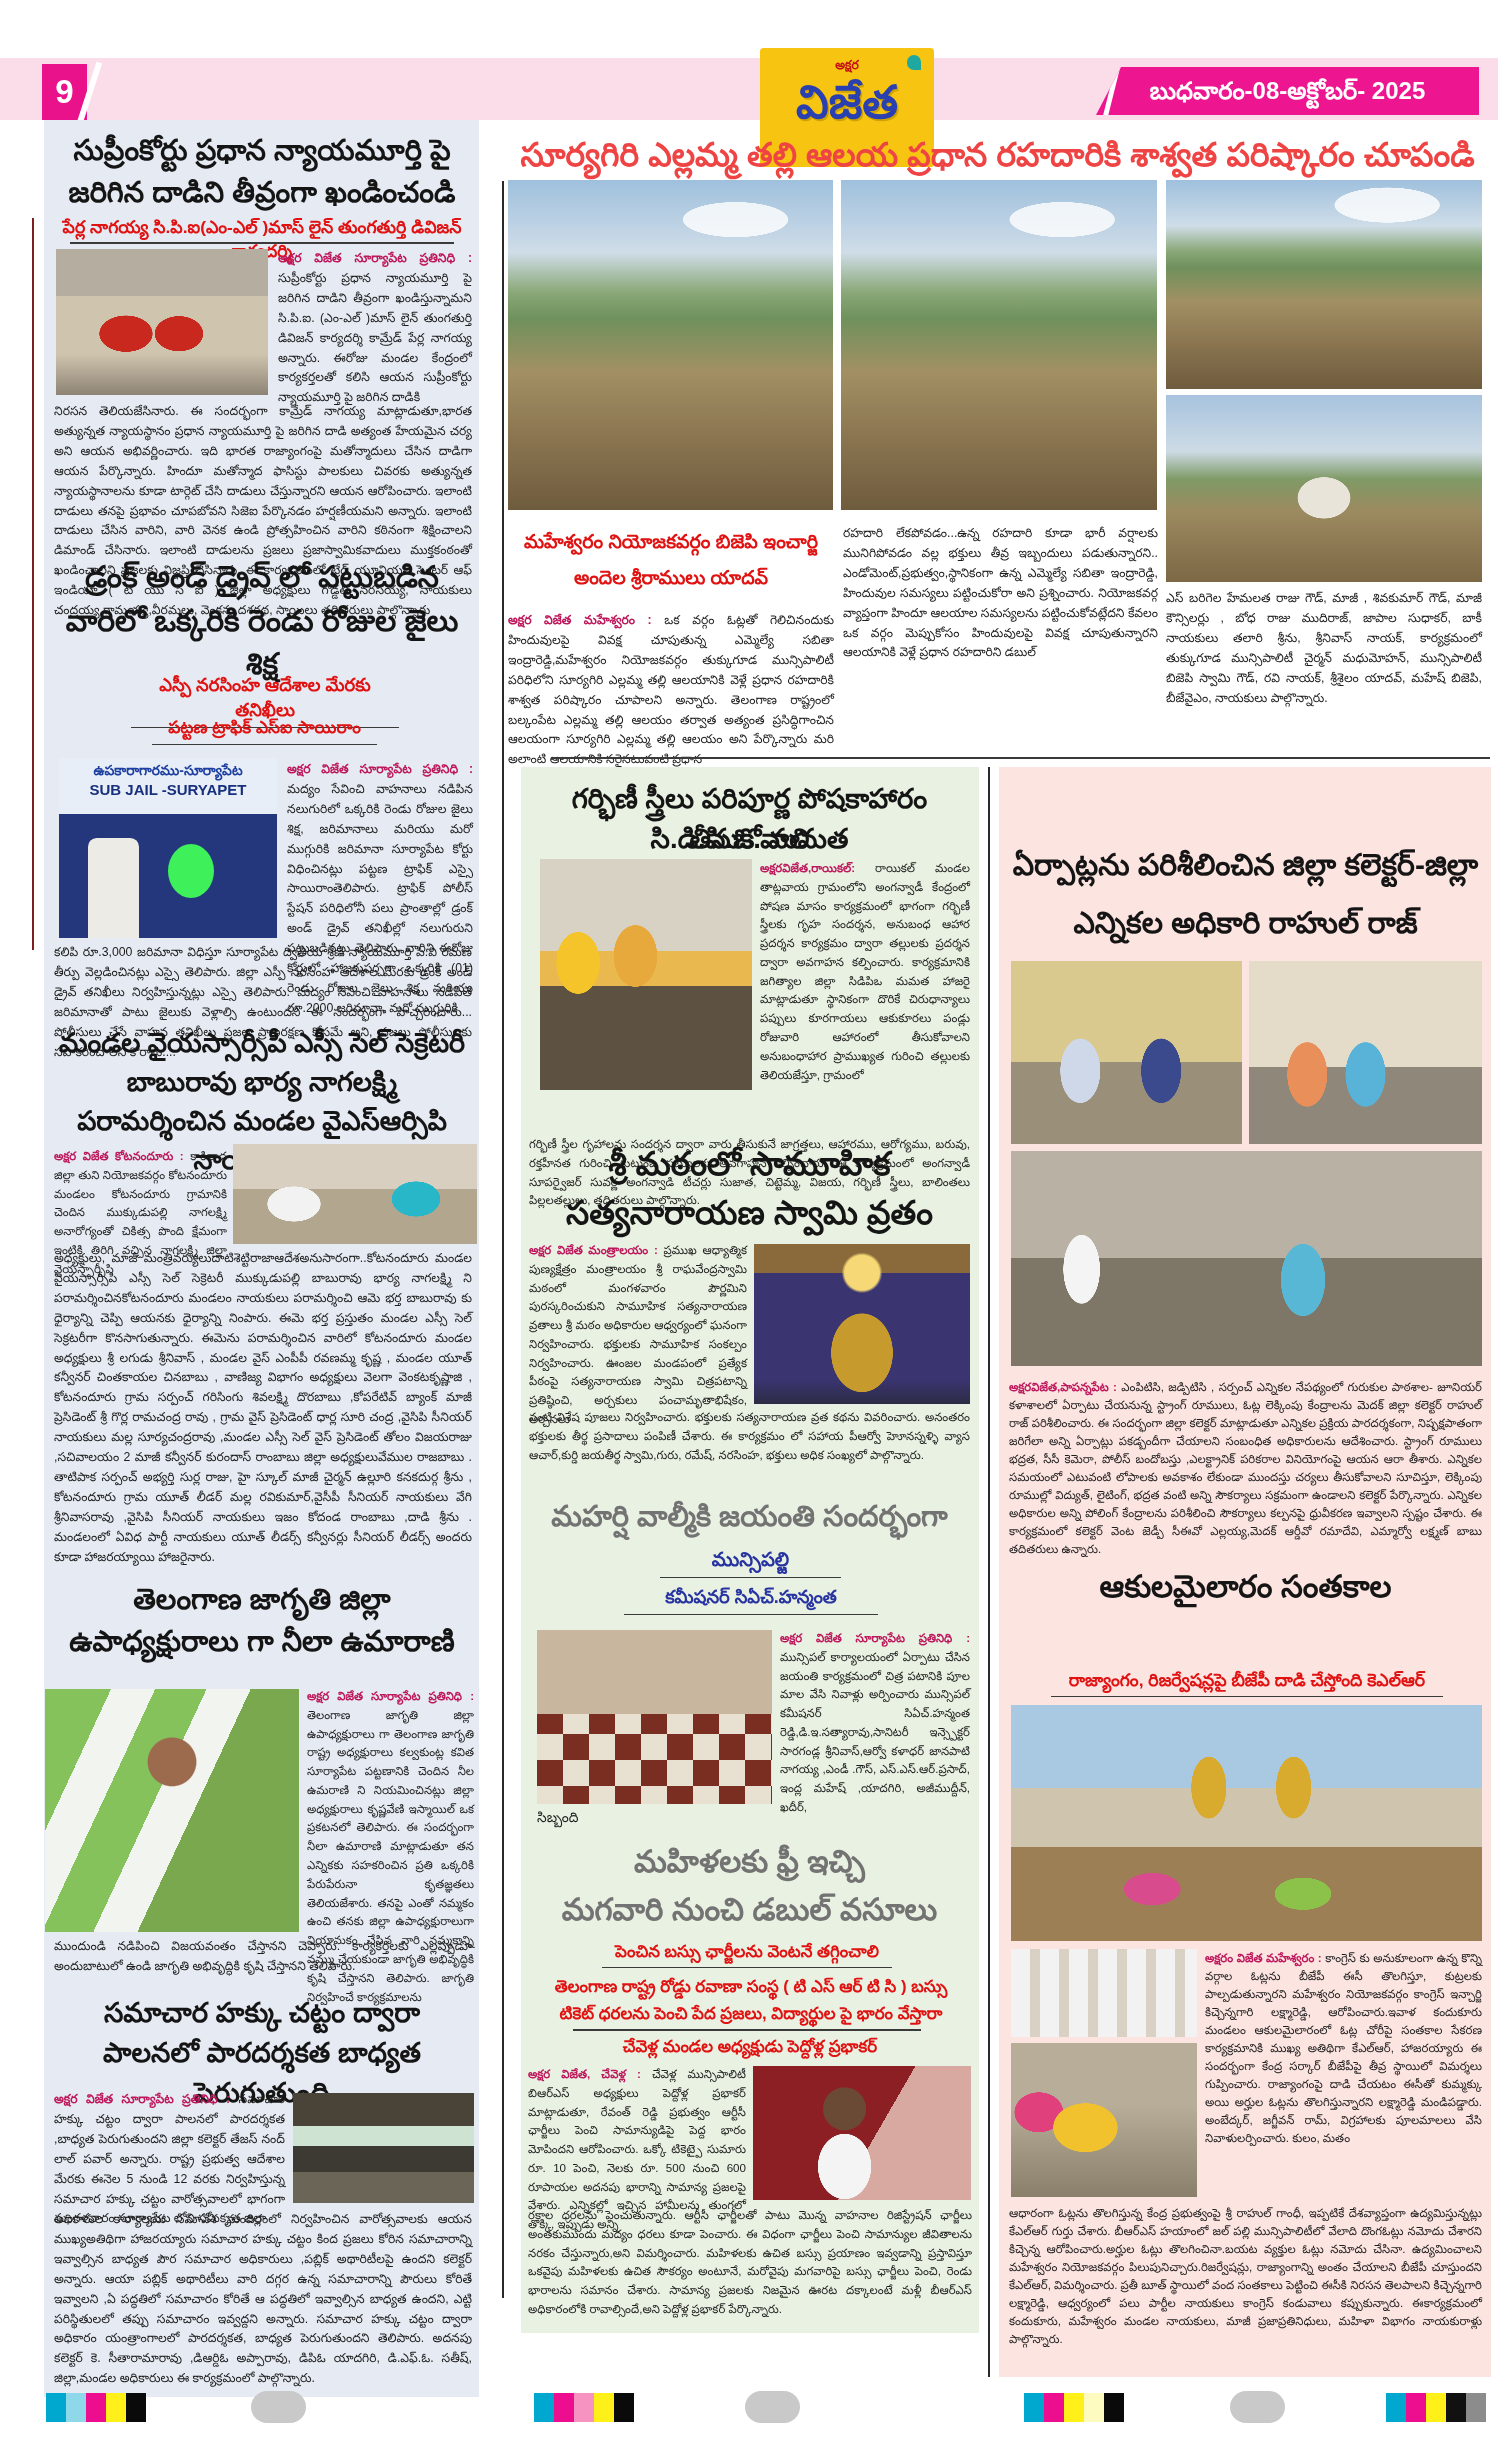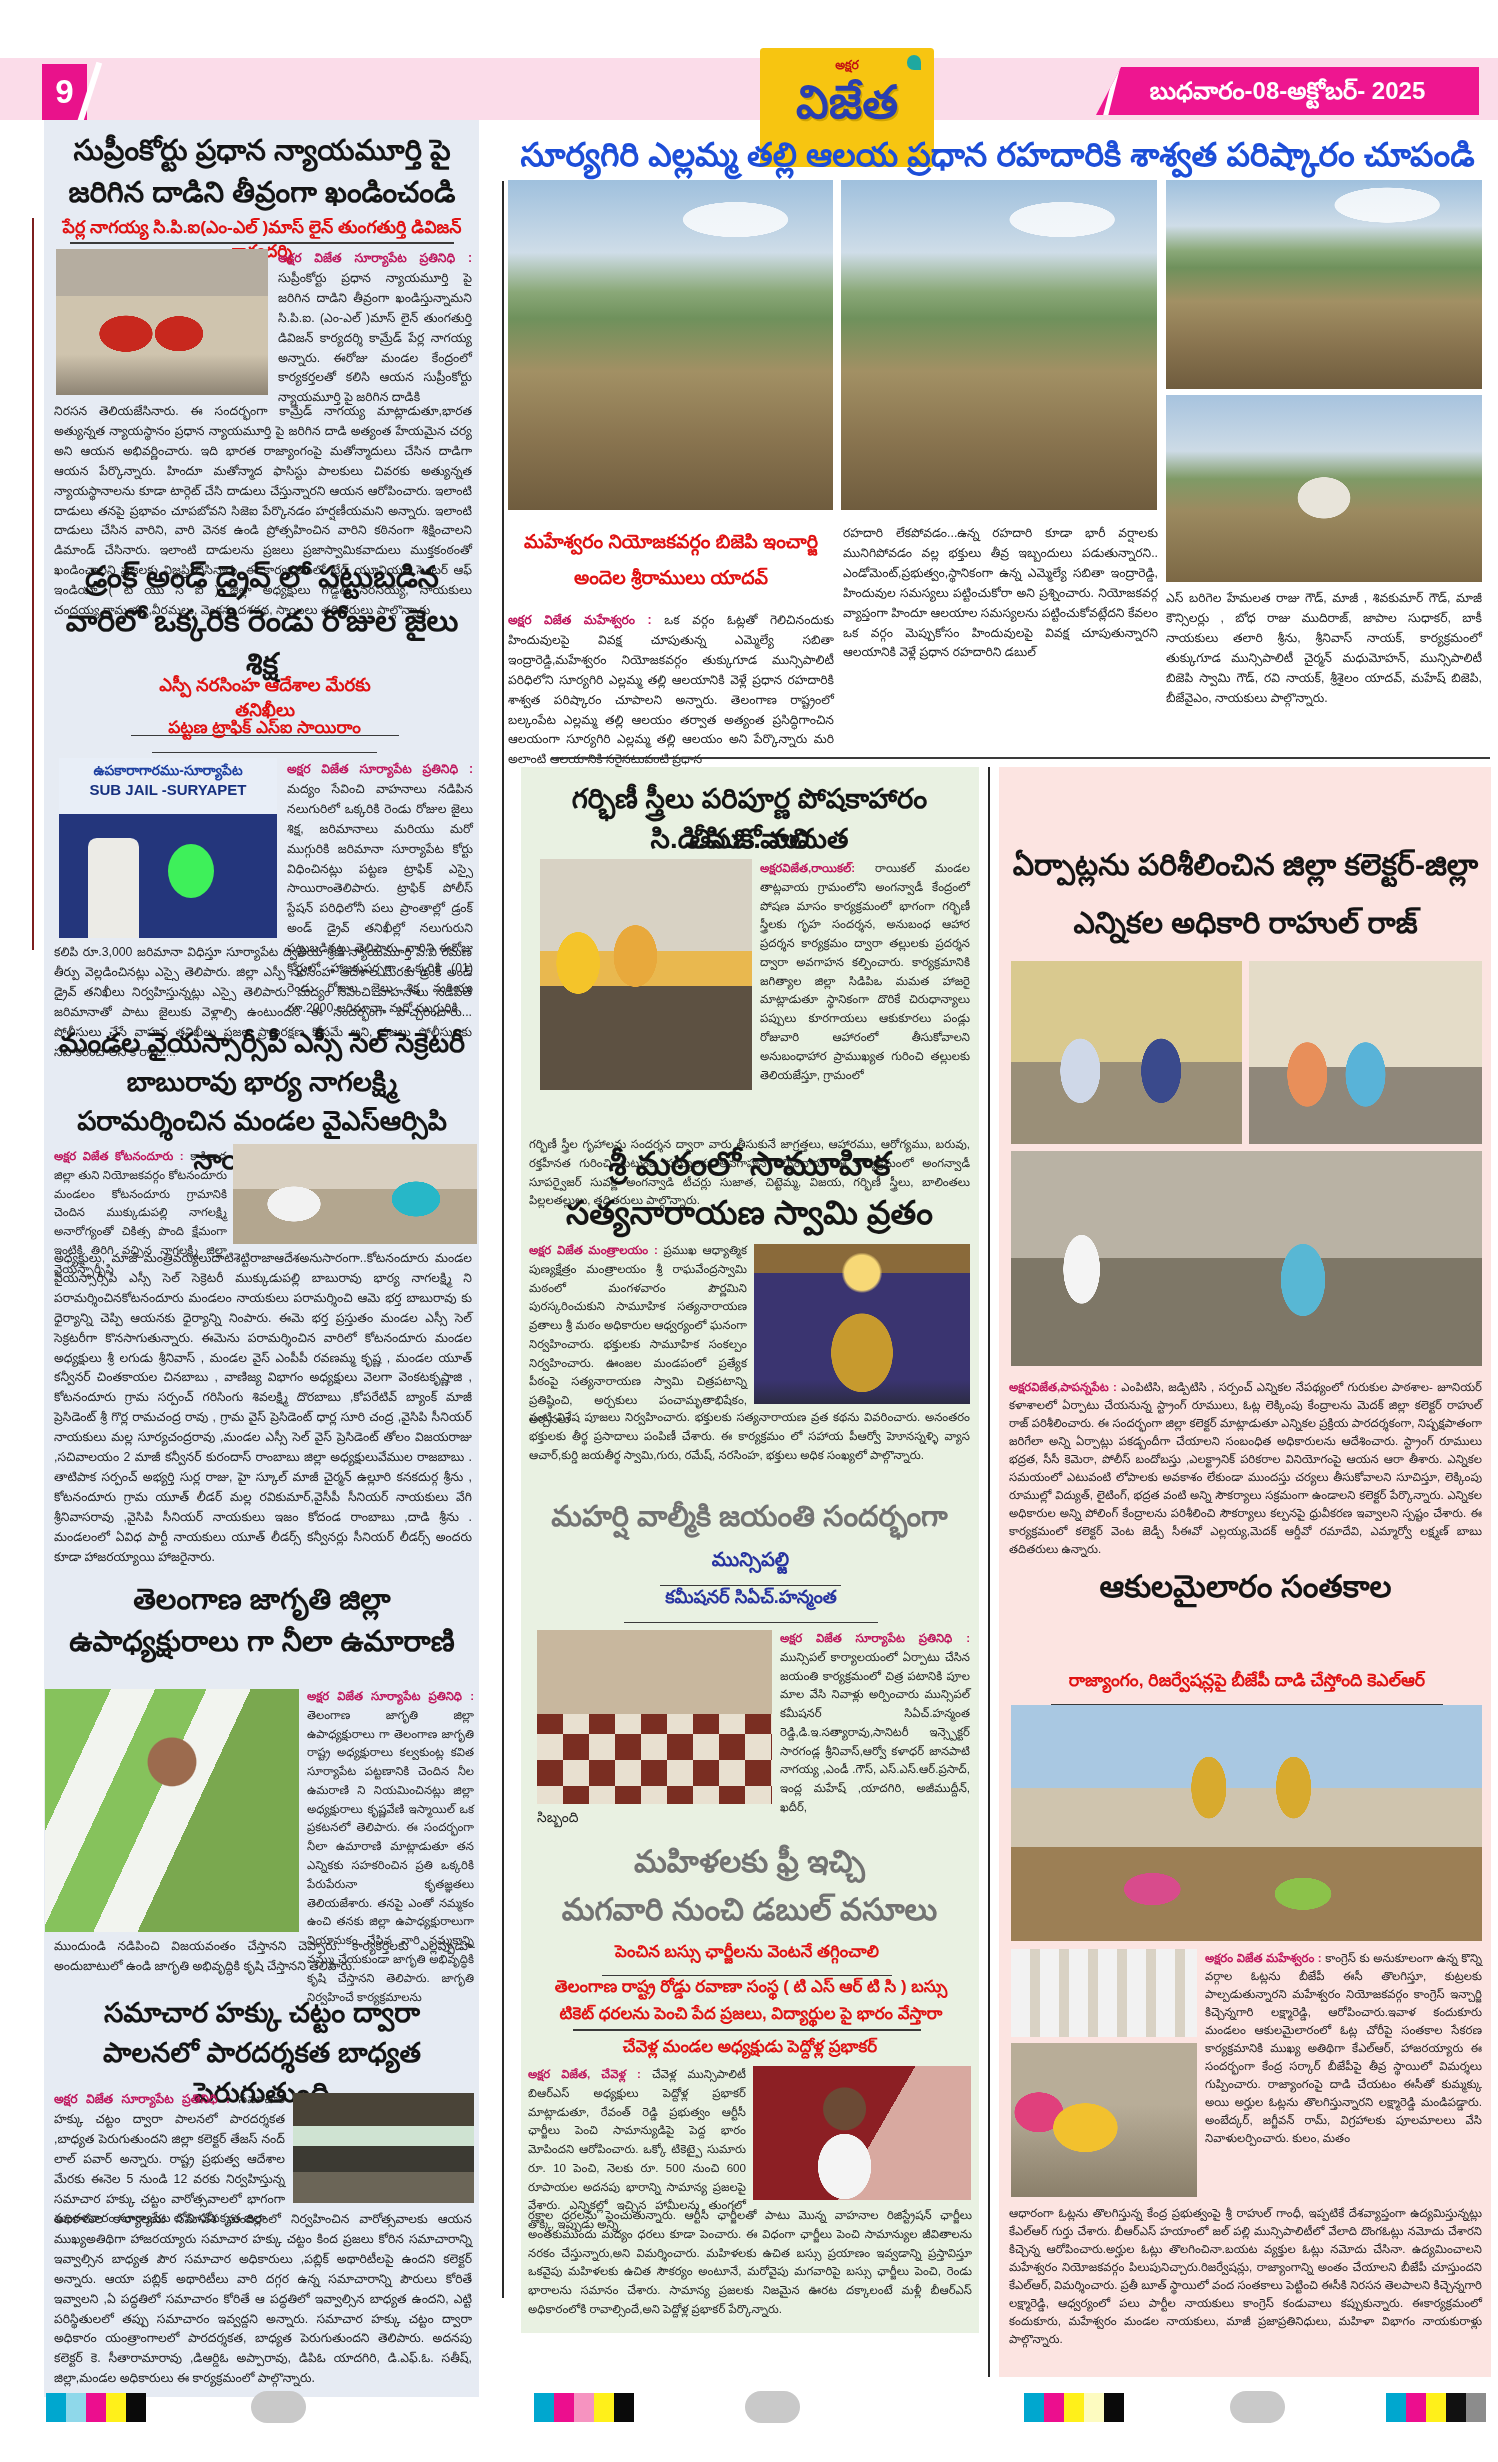--- a/index.html
+++ b/index.html
@@ -4,24 +4,24 @@
 <style>
   html,body{margin:0;padding:0;background:#fff;}
   .page{position:relative;width:1499px;height:2462px;background:#ffffff;overflow:hidden;
         font-family:"Liberation Sans","DejaVu Sans",sans-serif;}
   .abs{position:absolute;}
   .panel-left{background:#e6ebf3;}
   .panel-green{background:#e9f1e2;}
   .panel-pink{background:#fce4e1;}
   .h{font-weight:bold;color:#151515;text-align:center;line-height:1.45;}
   .h-navy{color:#737373;}
-  .h-red{color:#1d4ed8;}
+  .h-red{color:#ef4444;}
   .sub-red{font-weight:bold;color:#e01212;text-align:center;line-height:1.4;}
   .sub-blue{font-weight:bold;color:#2733a0;text-align:center;line-height:1.4;}
-  .under{border-bottom:1.5px solid #3a3a3a;padding-bottom:12px;}
+  .under{border-bottom:1.5px solid #3a3a3a;padding-bottom:4px;}
   .txt{font-size:12.3px;line-height:1.62;text-align:justify;color:#1c1c1c;}
   .byline{color:#be185d;font-weight:bold;}
   .rule{background:#3a3a3a;height:1.5px;}
   .vrule{background:#2a2a2a;width:1.5px;}
   .ph{position:absolute;background-size:cover;overflow:hidden;}
   .ph-flood{background:
       radial-gradient(ellipse 87px 29px at 70% 12%, rgba(255,255,255,.8) 0 60%, transparent 61%),
       linear-gradient(180deg,#9fc0dd 0%,#cfdde8 22%,#8aa878 34%,#6f915c 42%,#a29064 58%,#8a7550 78%,#6f5c3e 100%);}
   .ph-truck{background:
       radial-gradient(ellipse 65px 51px at 50% 55%, #e8e4da 0 40%, transparent 41%),

